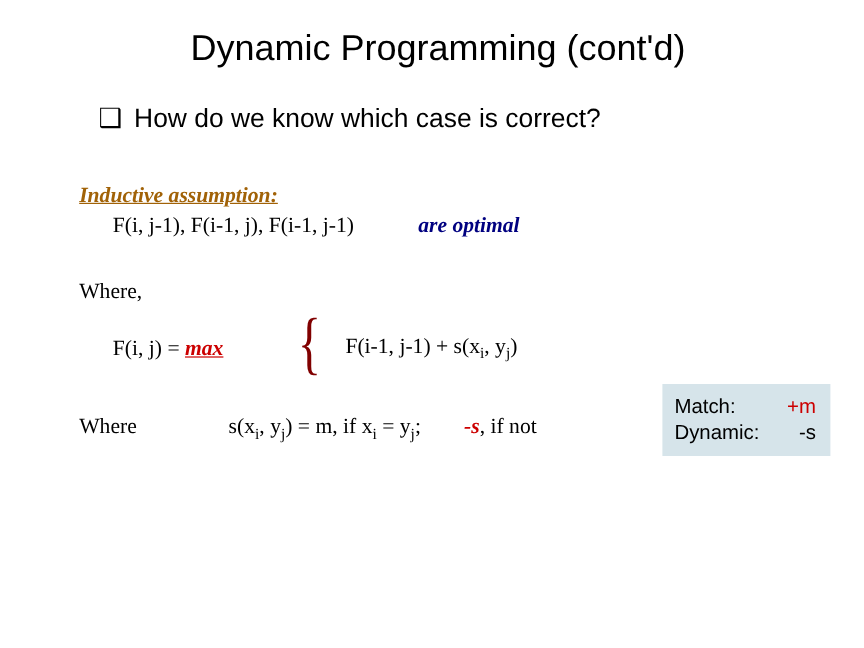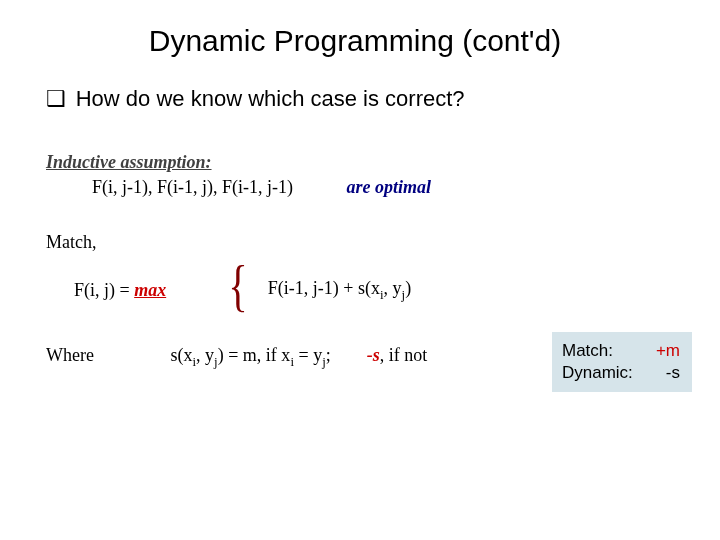--- a/index.html
+++ b/index.html
@@ -8,52 +8,52 @@
     width: 720px;
     height: 540px;
     background: #ffffff;
     font-family: Arial, sans-serif;
     color: #000000;
   }
   .slide {
     position: relative;
     width: 720px;
     height: 382px;
-    padding: 18px 50px 0 40px;
+    padding: 18px 50px 0 60px;
     box-sizing: border-box;
   }
   .title {
     font-size: 30px;
     text-align: center;
     margin-top: 6px;
     margin-bottom: 28px;
   }
   .question {
     font-size: 22px;
-    margin-left: 6px;
+    margin-left: 22px;
     margin-bottom: 40px;
   }
   .q-bullet {
     font-family: "Segoe UI Symbol","Arial Unicode MS",sans-serif;
     margin-right: 10px;
   }
   .body {
     font-family: Georgia, "Times New Roman", serif;
     font-size: 18px;
     margin-left: 6px;
   }
   .ind-label {
-    color: #404040;
+    color: #a16207;
     font-style: italic;
     text-decoration: underline;
     font-weight: bold;
     margin-bottom: 4px;
   }
   .ind-line {
-    margin-left: 46px;
+    margin-left: 28px;
     margin-bottom: 34px;
   }
   .ind-left { display:inline-block; min-width:250px; color:#000; }
   .ind-right { color:#000080; font-style: italic; font-weight: bold; }
   .then { margin-bottom: 8px; }
   .max-row {
     display: flex;
     align-items: center;
     margin-left: 28px;
     margin-bottom: 26px;
@@ -72,21 +72,21 @@
   }
   .cases { display:flex; flex-direction:row; gap:6px; }
   .sub { font-size: 0.72em; vertical-align: sub; }
   .where-row { margin-top: 22px; }
   .where-lbl { display:inline-block; width:120px; }
   .sdef { }
   .neg-s { color:#cc0000; font-style: italic; font-weight: bold; }
   .legend {
     position: absolute;
     right: 28px;
-    top: 332px;
+    top: 320px;
     background: #d6e4ea;
     padding: 8px 12px 8px 10px;
     font-family: Arial, sans-serif;
     font-size: 17px;
     line-height: 1.3;
     min-width: 118px;
   }
   .legend-row { display:flex; justify-content: space-between; gap:10px; }
   .legend-row .lv { white-space: nowrap; }
   .plus-m { color:#cc0000; }
@@ -101,21 +101,21 @@
     <span class="q-bullet">❑</span><span>How do we know which case is correct?</span>
   </div>
 
   <div class="body">
     <div class="ind-label">Inductive assumption:</div>
     <div class="ind-line">
       <span class="ind-left">F(i, j-1), F(i-1, j), F(i-1, j-1)</span>
       <span class="ind-right">are optimal</span>
     </div>
 
-    <div class="then">Match,</div>
+    <div class="then">Where,</div>
 
     <div class="max-row">
       <span class="max-lhs">
         <span>F(i, j) = </span><span class="max-word">max</span>
       </span>
       <span class="brace">{</span>
       <span class="cases">
         <span>
           <span>F(i-1, j-1) + s(x</span><span class="sub">i</span><span>, y</span><span class="sub">j</span><span>)</span>
         </span>

